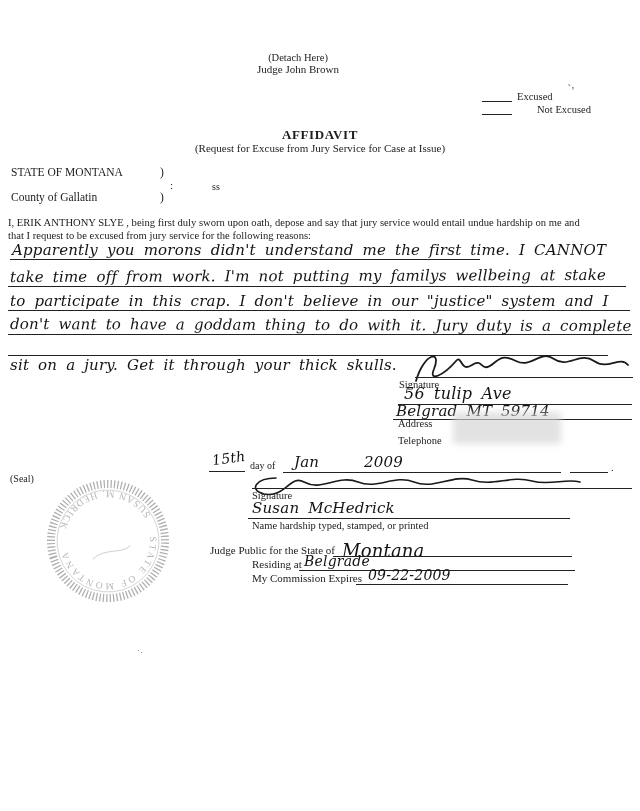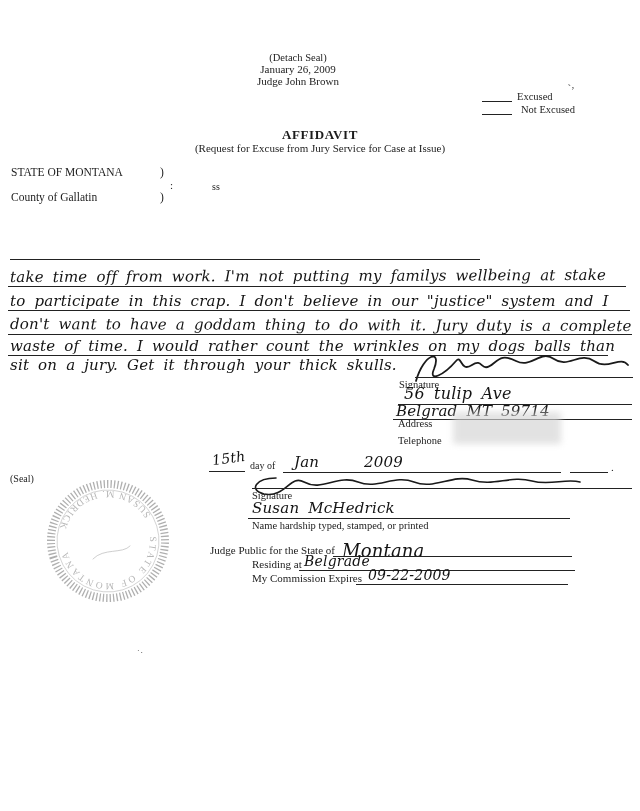--- a/index.html
+++ b/index.html
@@ -21,55 +21,58 @@
   .intro{font-size:10.6px;line-height:12.6px;}
   .speck{position:absolute;color:#444;font-size:8px;}
   svg{display:block;}
 </style>
 </head>
 <body>
 
 <div class="page">
 
   <div class="abs centered typed" style="left:0;top:52px;width:596px;">
-    <div class="small">(Detach Seal)</div>
-    <div style="font-size:11px;">January 26, 2009</div>
+    <div class="small">(Detach Here)</div>
     <div style="font-size:11px;">Judge John Brown</div>
   </div>
 
   <div class="speck" style="left:571px;top:84px;font-size:11px;">̀’</div>
 
   <div class="rule" style="left:482px;top:101px;width:30px;"></div>
   <div class="abs typed small" style="left:517px;top:91px;">Excused</div>
   <div class="rule" style="left:482px;top:114px;width:30px;"></div>
-  <div class="abs typed small" style="left:521px;top:104px;">Not Excused</div>
+  <div class="abs typed small" style="left:537px;top:104px;">Not Excused</div>
 
   <div class="abs centered typed title-main" style="left:0;top:127px;width:640px;">AFFIDAVIT</div>
   <div class="abs centered typed title-sub" style="left:0;top:142px;width:640px;">(Request for Excuse from Jury Service for Case at Issue)</div>
 
   <div class="abs typed" style="left:11px;top:166px;font-size:11.5px;">STATE OF MONTANA</div>
   <div class="abs typed" style="left:160px;top:166px;font-size:11.5px;">)</div>
   <div class="abs typed" style="left:170px;top:179px;font-size:11px;">:</div>
   <div class="abs typed" style="left:212px;top:181px;font-size:10px;">ss</div>
   <div class="abs typed" style="left:11px;top:191px;font-size:11.5px;">County of Gallatin</div>
   <div class="abs typed" style="left:160px;top:191px;font-size:11.5px;">)</div>
 
+  <div class="abs typed intro" style="left:8px;top:217px;width:630px;">
+    <div>I, ERIK ANTHONY SLYE , being first duly sworn upon oath, depose and say that jury service would entail undue hardship on me and</div>
+    <div>that I request to be excused from jury service for the following reasons:</div>
+  </div>
 
+  <div class="abs hw hwline" style="left:12px;top:242px;">Apparently you morons didn't understand me the first time. I CANNOT</div>
   <div class="rule" style="left:10px;top:259px;width:470px;"></div>
 
   <div class="abs hw hwline" style="left:10px;top:268px;transform:rotate(-0.2deg);">take time off from work. I'm not putting my familys wellbeing at stake</div>
   <div class="rule" style="left:8px;top:286px;width:618px;"></div>
 
   <div class="abs hw hwline" style="left:10px;top:293px;">to participate in this crap. I don't believe in our "justice" system and I</div>
   <div class="rule" style="left:8px;top:310px;width:622px;"></div>
 
   <div class="abs hw hwline" style="left:10px;top:317px;transform:rotate(0.2deg);">don't want to have a goddam thing to do with it. Jury duty is a complete</div>
   <div class="rule" style="left:8px;top:334px;width:624px;"></div>
 
-  <div class="abs hw hwline" style="left:10px;top:338px;">waste of time. I would rather count the wrinkles on my dogs balls than</div>
   <div class="rule" style="left:8px;top:355px;width:600px;"></div>
 
   <div class="abs hw hwline" style="left:10px;top:357px;">sit on a jury. Get it through your thick skulls.</div>
 
   <svg class="abs" style="left:410px;top:345px;" width="224" height="44" viewBox="0 0 224 44">
     <path d="M6,36 C14,8 32,4 24,24 C18,38 34,30 46,16 C52,9 50,28 62,20 C74,12 70,30 84,18 C90,13 94,10 106,16 C122,24 130,4 144,14 C158,24 170,6 184,16 C198,26 210,10 218,20" fill="none" stroke="#1a1a1a" stroke-width="1.8" stroke-linecap="round"></path>
   </svg>
   <div class="rule" style="left:415px;top:377px;width:218px;"></div>
   <div class="abs typed label" style="left:399px;top:379px;">Signature</div>
 

